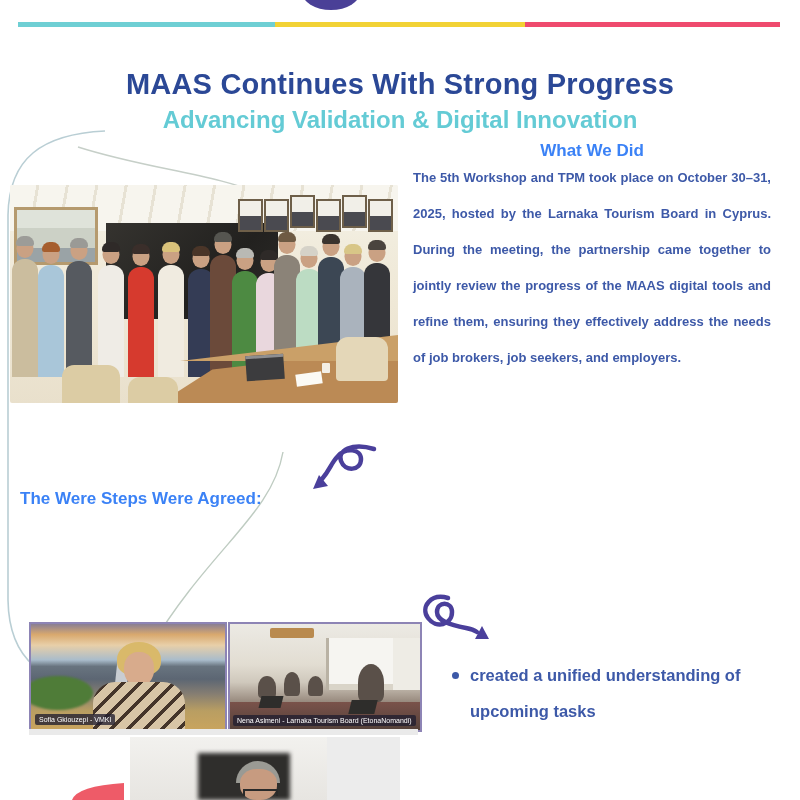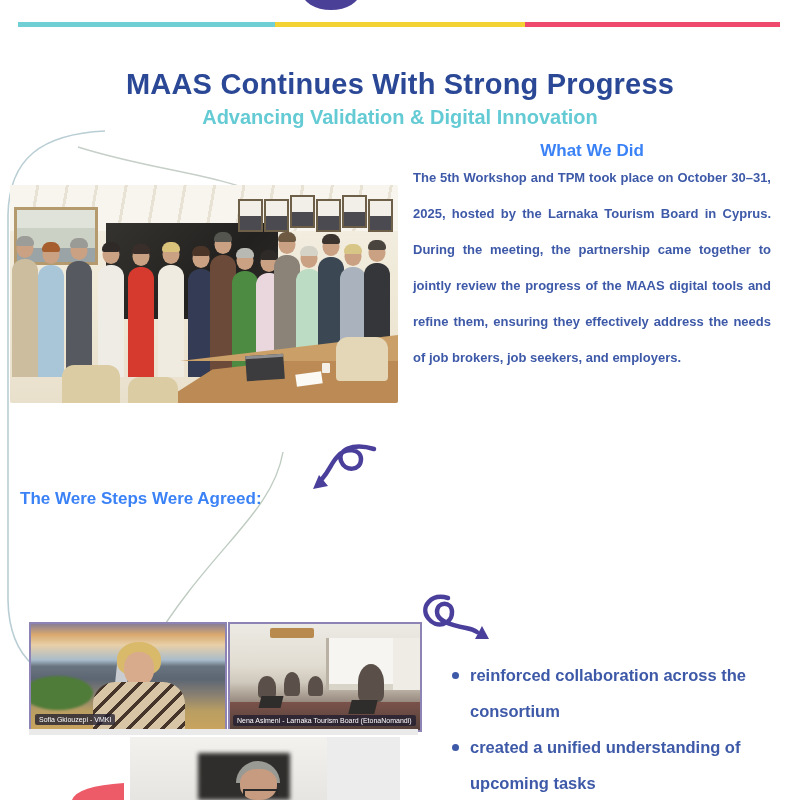--- a/index.html
+++ b/index.html
@@ -9,21 +9,21 @@
 
   
   .top-circle{left:302px;top:-26px;width:58px;height:36px;border-radius:50%;background:#4a4097;}
   .stripe{top:22px;height:5px;}
   .stripe.teal{left:18px;width:257px;background:#6fcfd4;}
   .stripe.yellow{left:275px;width:250px;background:#f2d235;}
   .stripe.pink{left:525px;width:255px;background:#ef4a6e;}
 
   
   .title{left:0;top:68px;width:800px;text-align:center;font-size:29px;font-weight:bold;color:#2b4896;letter-spacing:.2px;}
-  .subtitle{left:0;top:106px;width:800px;text-align:center;font-size:20px;font-weight:bold;color:#64cbd5;}
+  .subtitle{left:0;top:106px;width:800px;text-align:center;font-size:24px;font-weight:bold;color:#64cbd5;}
   .h-pink{font-size:17px;font-weight:bold;color:#3b82f6;}
   .what-we-did{left:413px;top:141px;width:358px;text-align:center;}
   .next-steps{left:20px;top:489px;width:400px;text-align:left;}
   .achieved{left:437px;top:636px;width:340px;text-align:left;}
 
   
   .body-blue{font-weight:bold;color:#3d59a8;font-size:13px;line-height:36px;text-align:justify;}
   .col-right{left:413px;top:160px;width:358px;}
   .para-wide{left:18px;top:506px;width:752px;line-height:37px;}
   .bullets{left:452px;top:657px;width:322px;}
@@ -176,24 +176,20 @@
     <div class="abs mtable"></div>
     <span class="lap2" style="left:30px;top:72px;width:22px;height:12px"></span>
     <span class="lap2" style="left:120px;top:76px;width:26px;height:14px"></span>
     <div class="name-tag" style="left:3px;bottom:4px">Nena Asimeni - Larnaka Tourism Board (EtonaNomandi)</div>
   </div>
   <div class="abs strip-gray"></div>
 
   <div class="abs bullets">
     <div class="bullet-row">
       <span class="bullet-dot"></span>
-      <span>reinforced collaboration across the consortium</span>
-    </div>
-    <div class="bullet-row">
-      <span class="bullet-dot"></span>
       <span>created a unified understanding of upcoming tasks</span>
     </div>
   </div>
 
   <div class="abs tile3">
     <div class="abs monitor"></div>
     <div class="abs m-hair"></div>
     <div class="abs m-face"></div>
     <div class="abs m-glasses"></div>
   </div>

